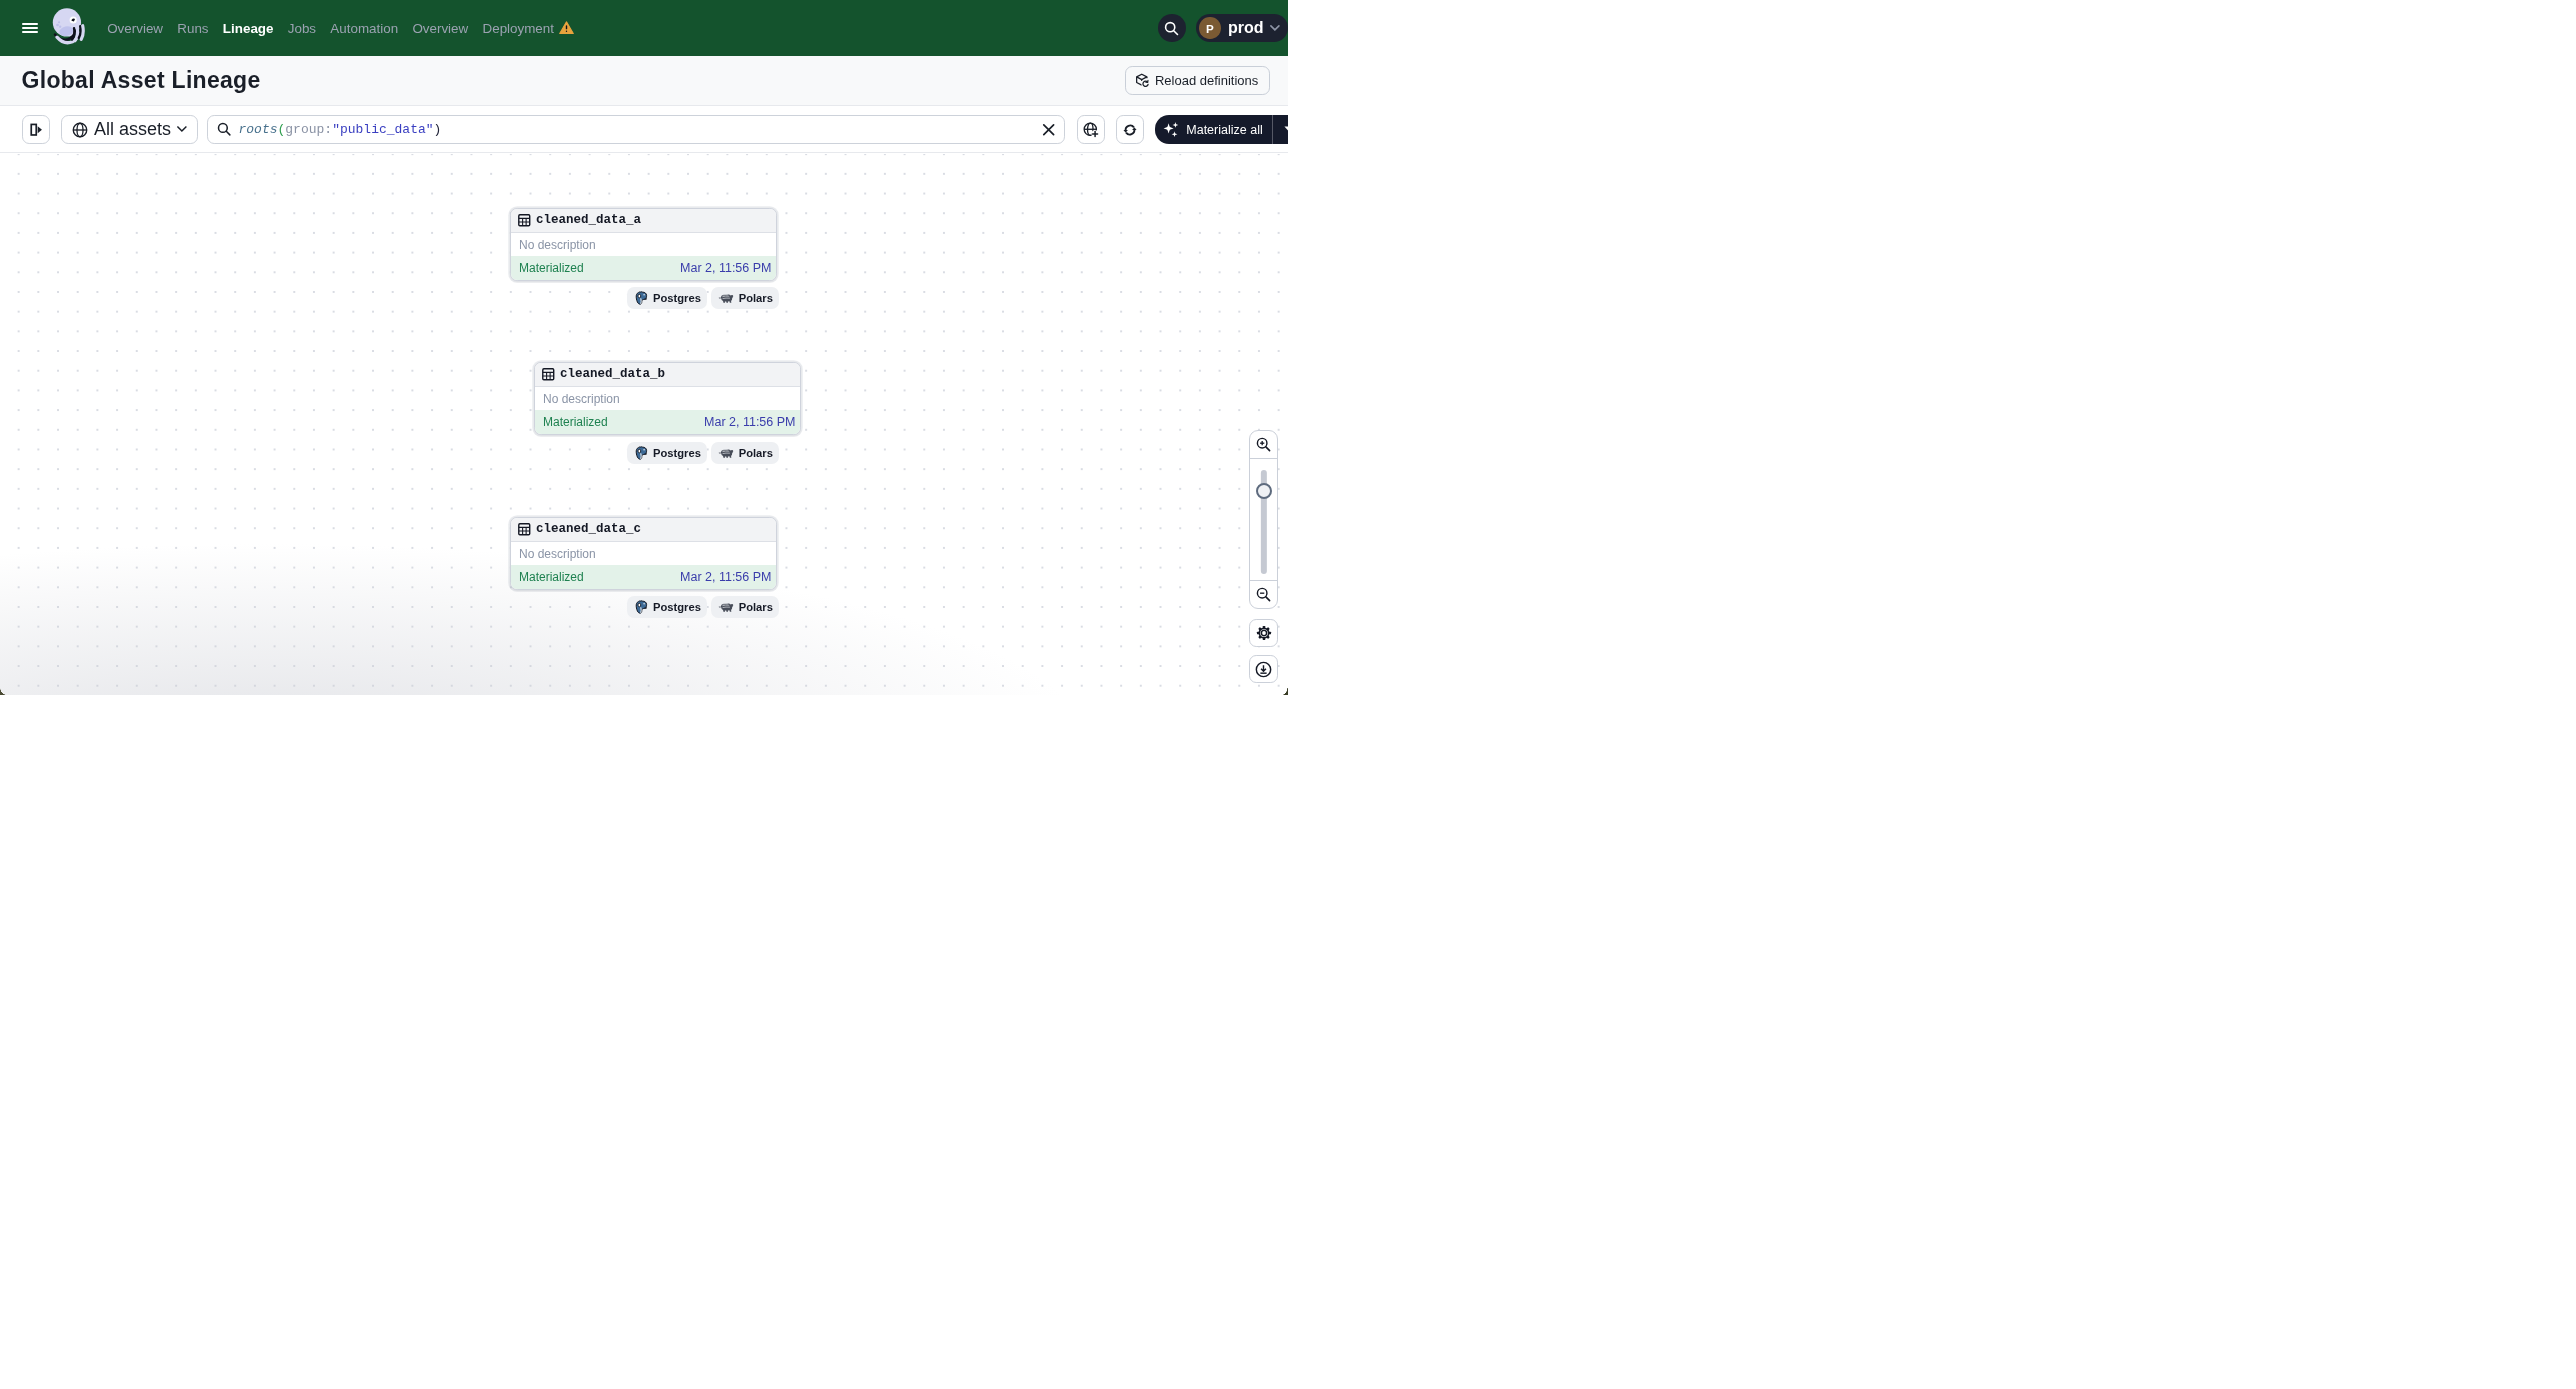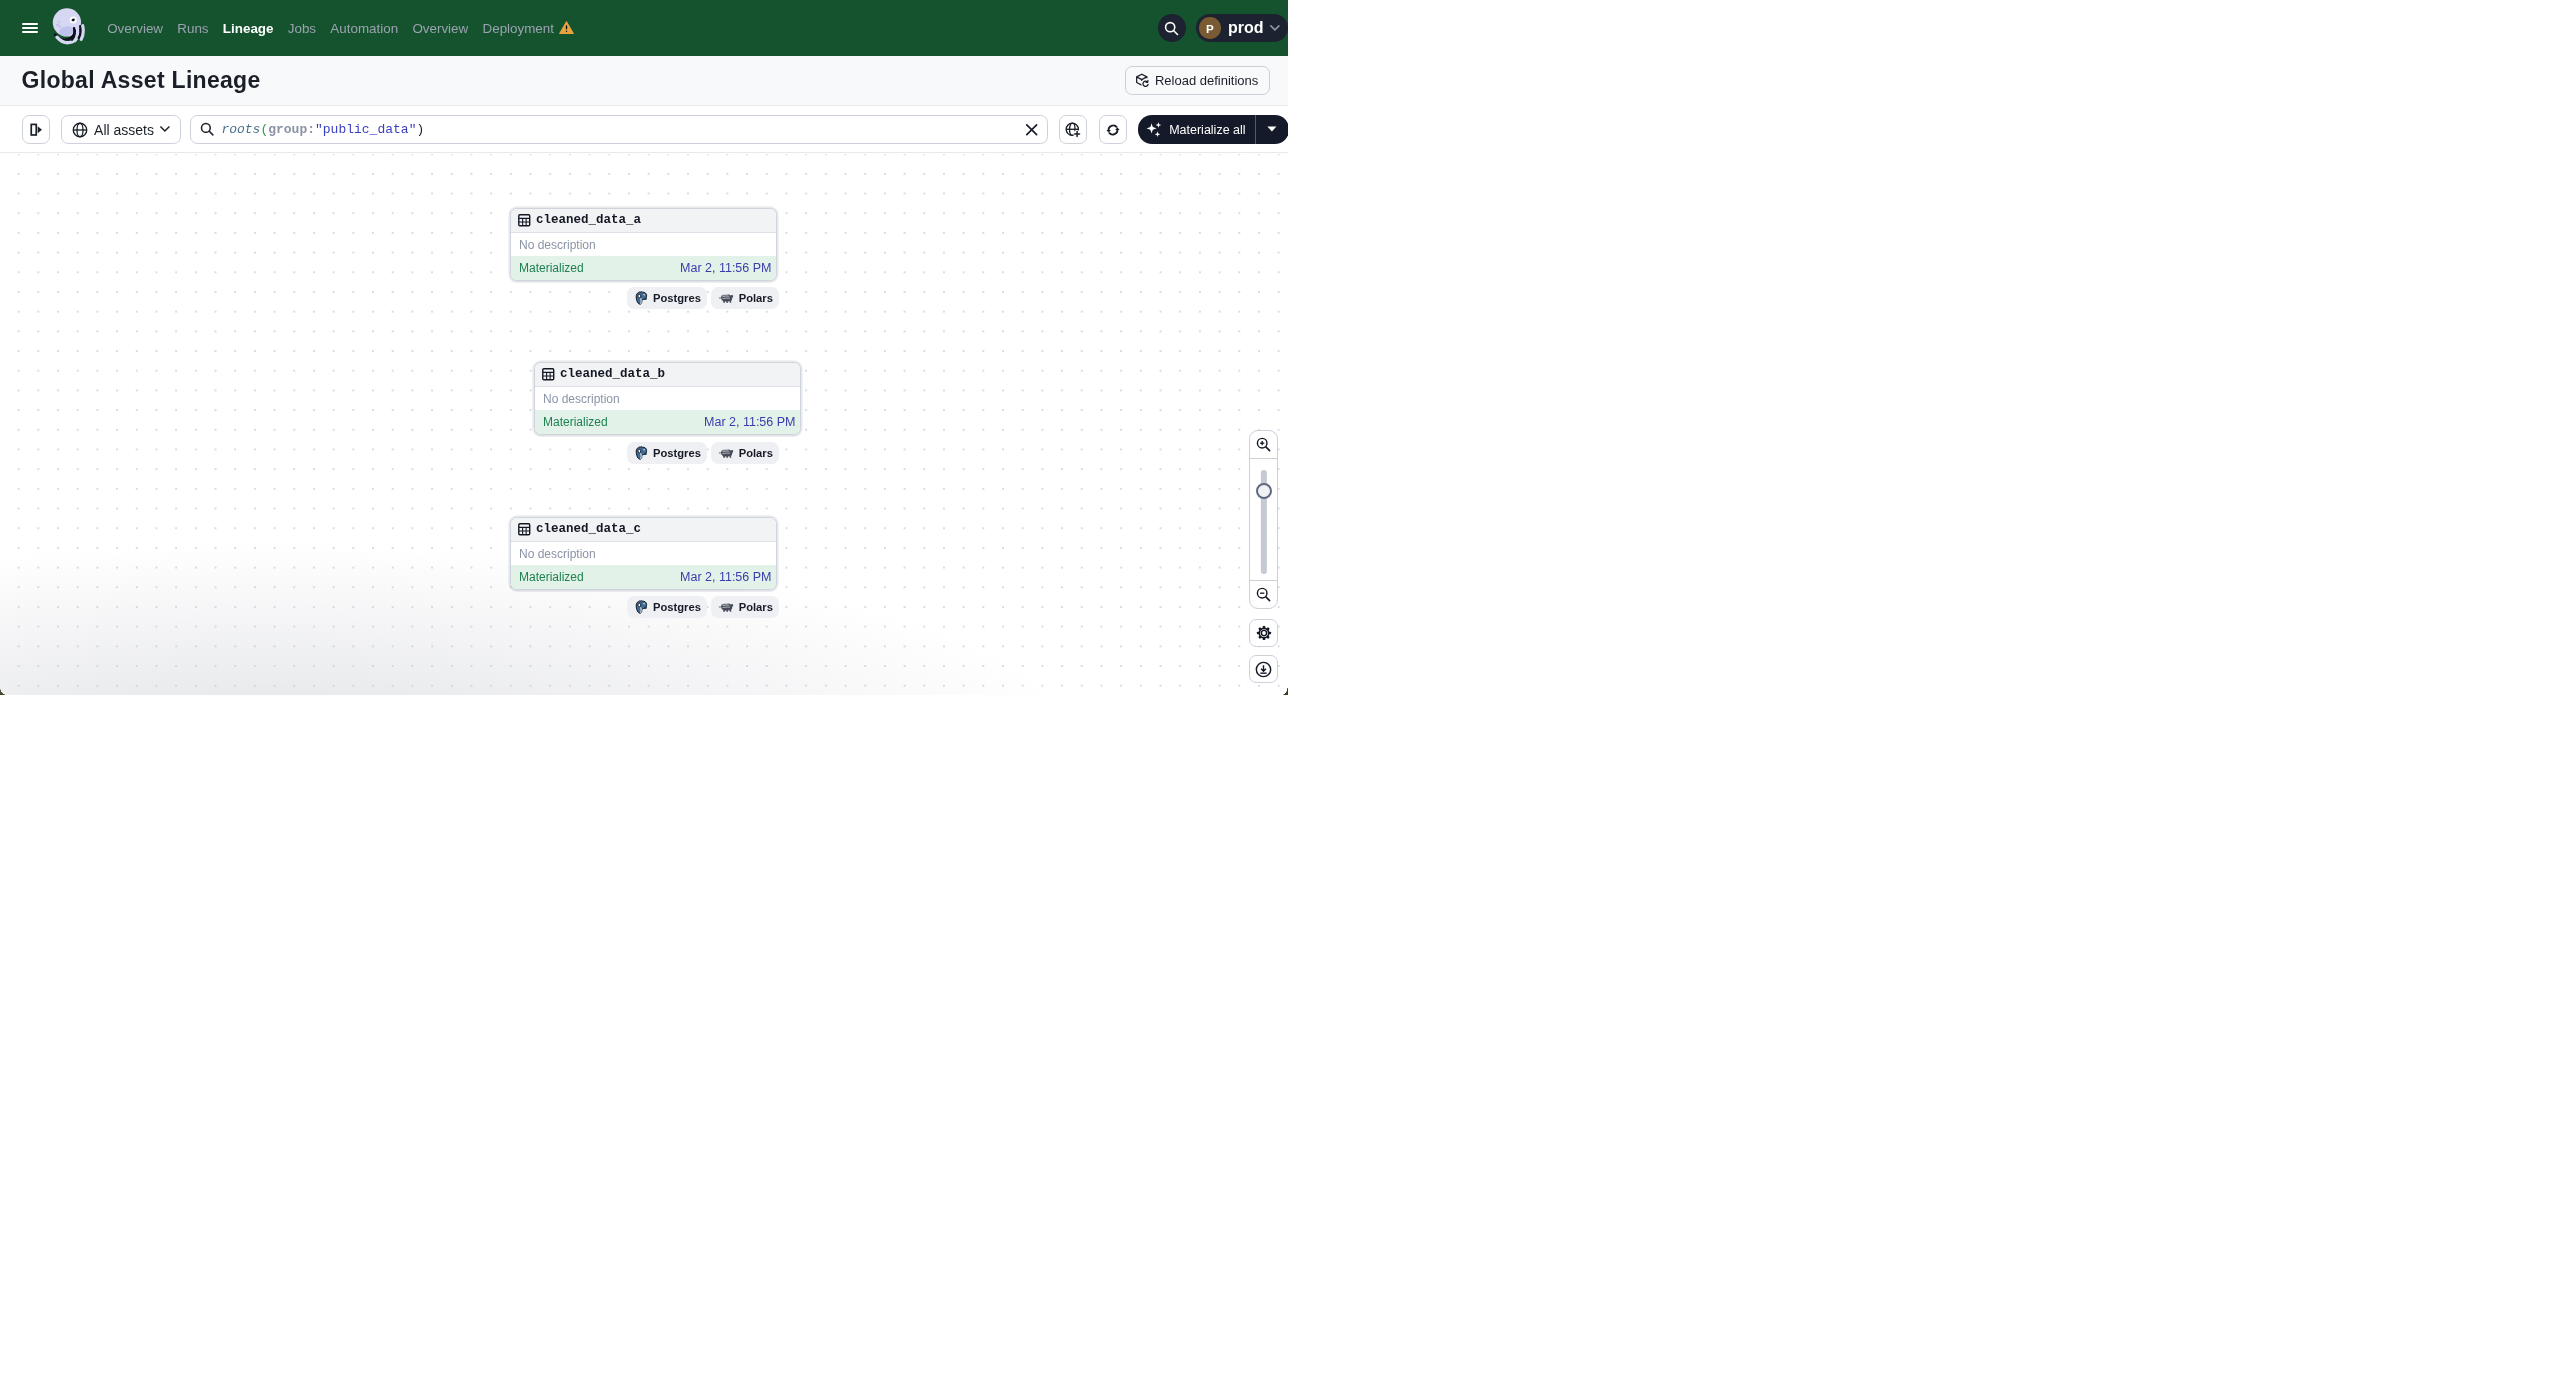--- a/index.html
+++ b/index.html
@@ -29,27 +29,27 @@
               border-bottom:0.9px solid #E7E9ED; display:flex; align-items:center; }
   .pagehead h1 { font-size:23px; font-weight:700; color:#1A1F28; margin-left:21.5px; letter-spacing:0.3px; }
   .reloadbtn { margin-left:auto; margin-right:18px; height:29px; border:0.9px solid #C9CFD8; border-radius:7.2px;
                display:flex; align-items:center; gap:5.4px; padding:0 10.7px 0 9px; color:#1A1F28; font-size:13px; font-weight:500; background:#F8F9FA;}
 
   
   .toolbar { position:absolute; left:0; top:107px; width:1288px; height:46px; background:#fff;
              border-bottom:0.9px solid #E7E9ED; display:flex; align-items:center; padding:0 12.5px 0 22.3px; }
   .tbtn { height:29px; border:0.9px solid #CDD2DA; border-radius:7.2px; background:#fff; display:flex; align-items:center; justify-content:center; }
   .sq { width:28px; flex:none; }
-  .allassets { margin-left:10.7px; padding:0 9.8px; gap:6.3px; font-size:14px; font-weight:500; color:#1A1F28; white-space:nowrap; }
+  .allassets { margin-left:10.7px; padding:0 9.8px; gap:6.3px; font-size:18px; font-weight:500; color:#1A1F28; white-space:nowrap; }
   .searchbox { margin-left:9px; flex:none; width:858px; height:29px; border:0.9px solid #CDD2DA; border-radius:7.2px;
                display:flex; align-items:center; padding:0 9px; }
   .query { font-family:"Liberation Mono", monospace; font-size:13px; margin-left:7.2px; letter-spacing:0px; white-space:pre; }
   .q-fn { color:#47708C; font-style:italic; }
   .q-po { color:#2E9E4F; }
-  .q-attr { color:#8A92A4;font-weight:bold; }
+  .q-attr { color:#8A92A4; }
   .q-str { color:#3A3FC1; }
   .q-pc { color:#23263B; }
   .searchbox .x { margin-left:auto; }
   .gplus { margin-left:11.6px; }
   .grefresh { margin-left:11.6px; }
   .matbtn { margin-left:10.7px; height:29.5px; width:151px; flex:none; border-radius:14px; background:#151A2B; display:flex; align-items:center; color:#fff; }
   .matbtn .main { flex:1; display:flex; align-items:center; gap:5.4px; padding-left:8px; font-size:12.5px; font-weight:500; letter-spacing:0; white-space:nowrap; }
   .matbtn .divider { width:0.9px; height:29.5px; background:rgba(255,255,255,0.28); }
   .matbtn .caret { width:33px; display:flex; align-items:center; justify-content:center; }
 

